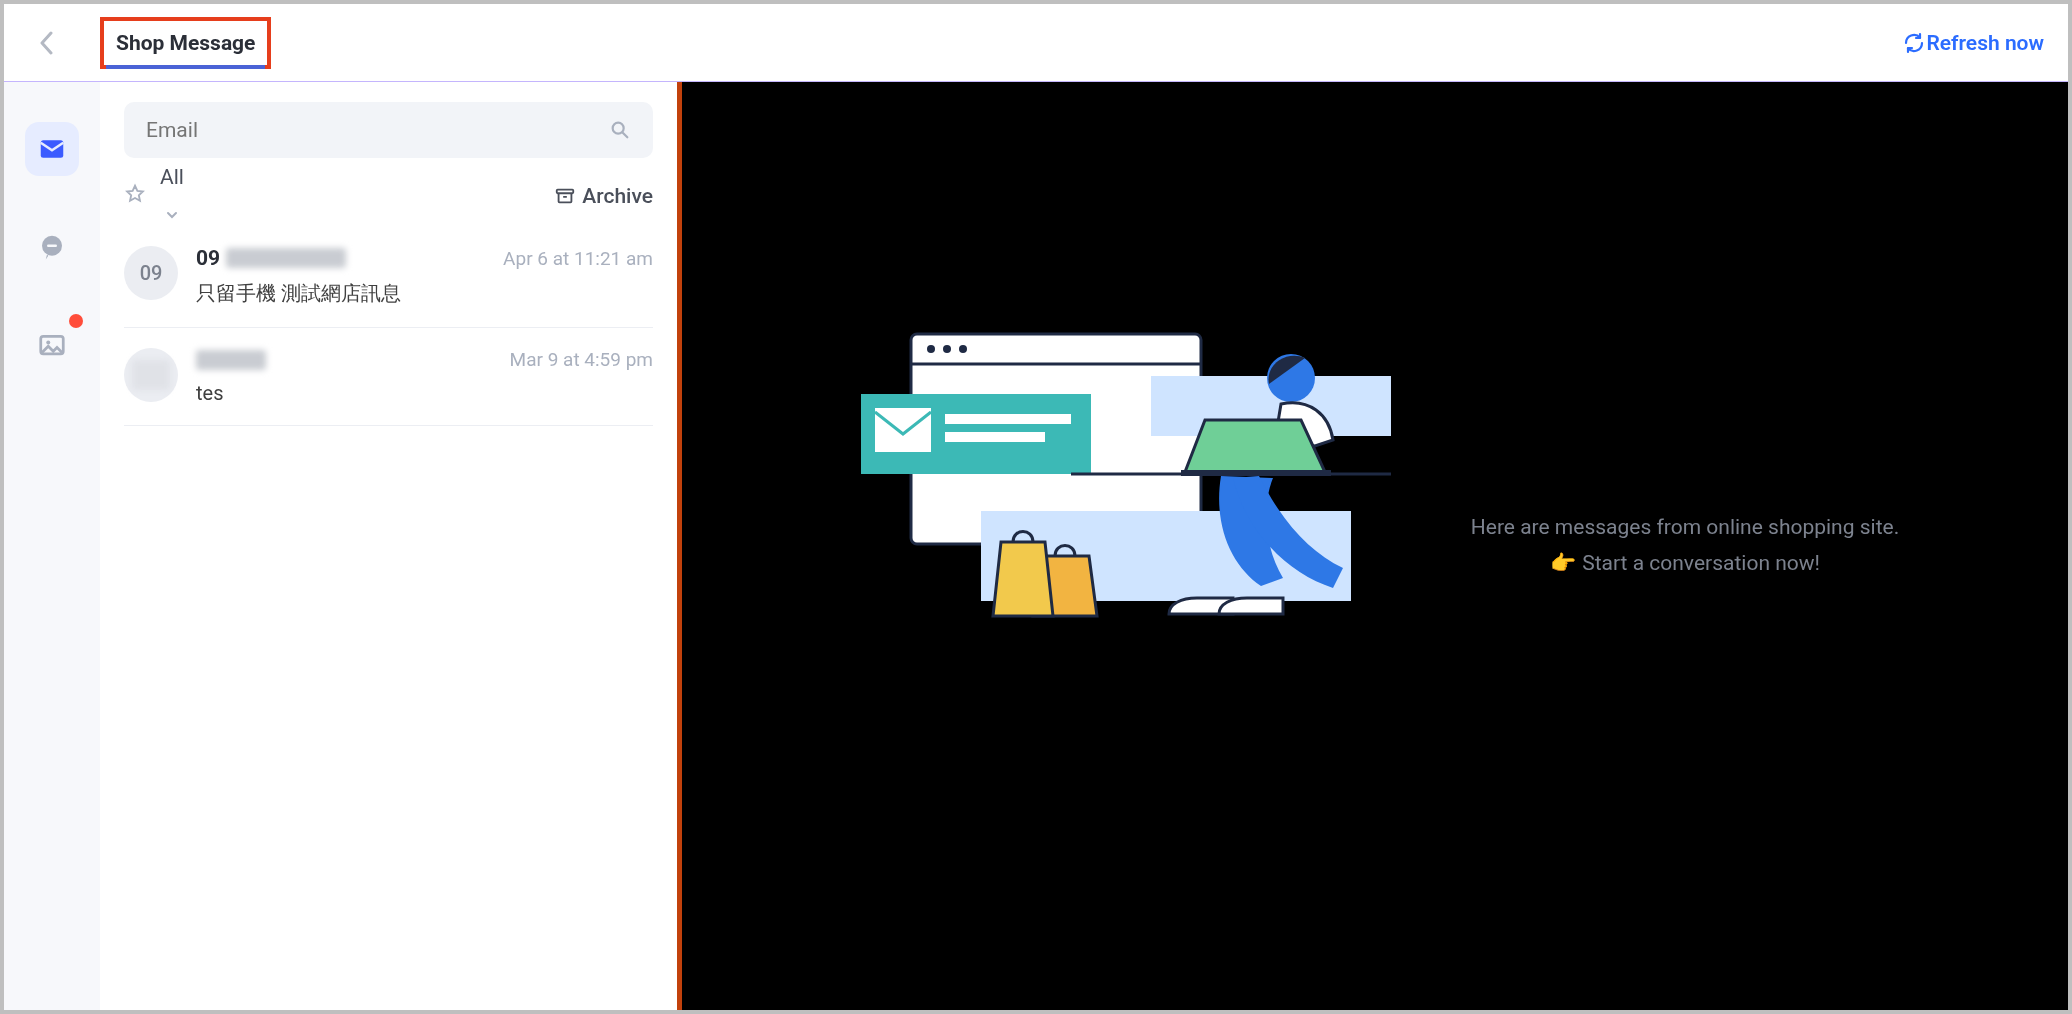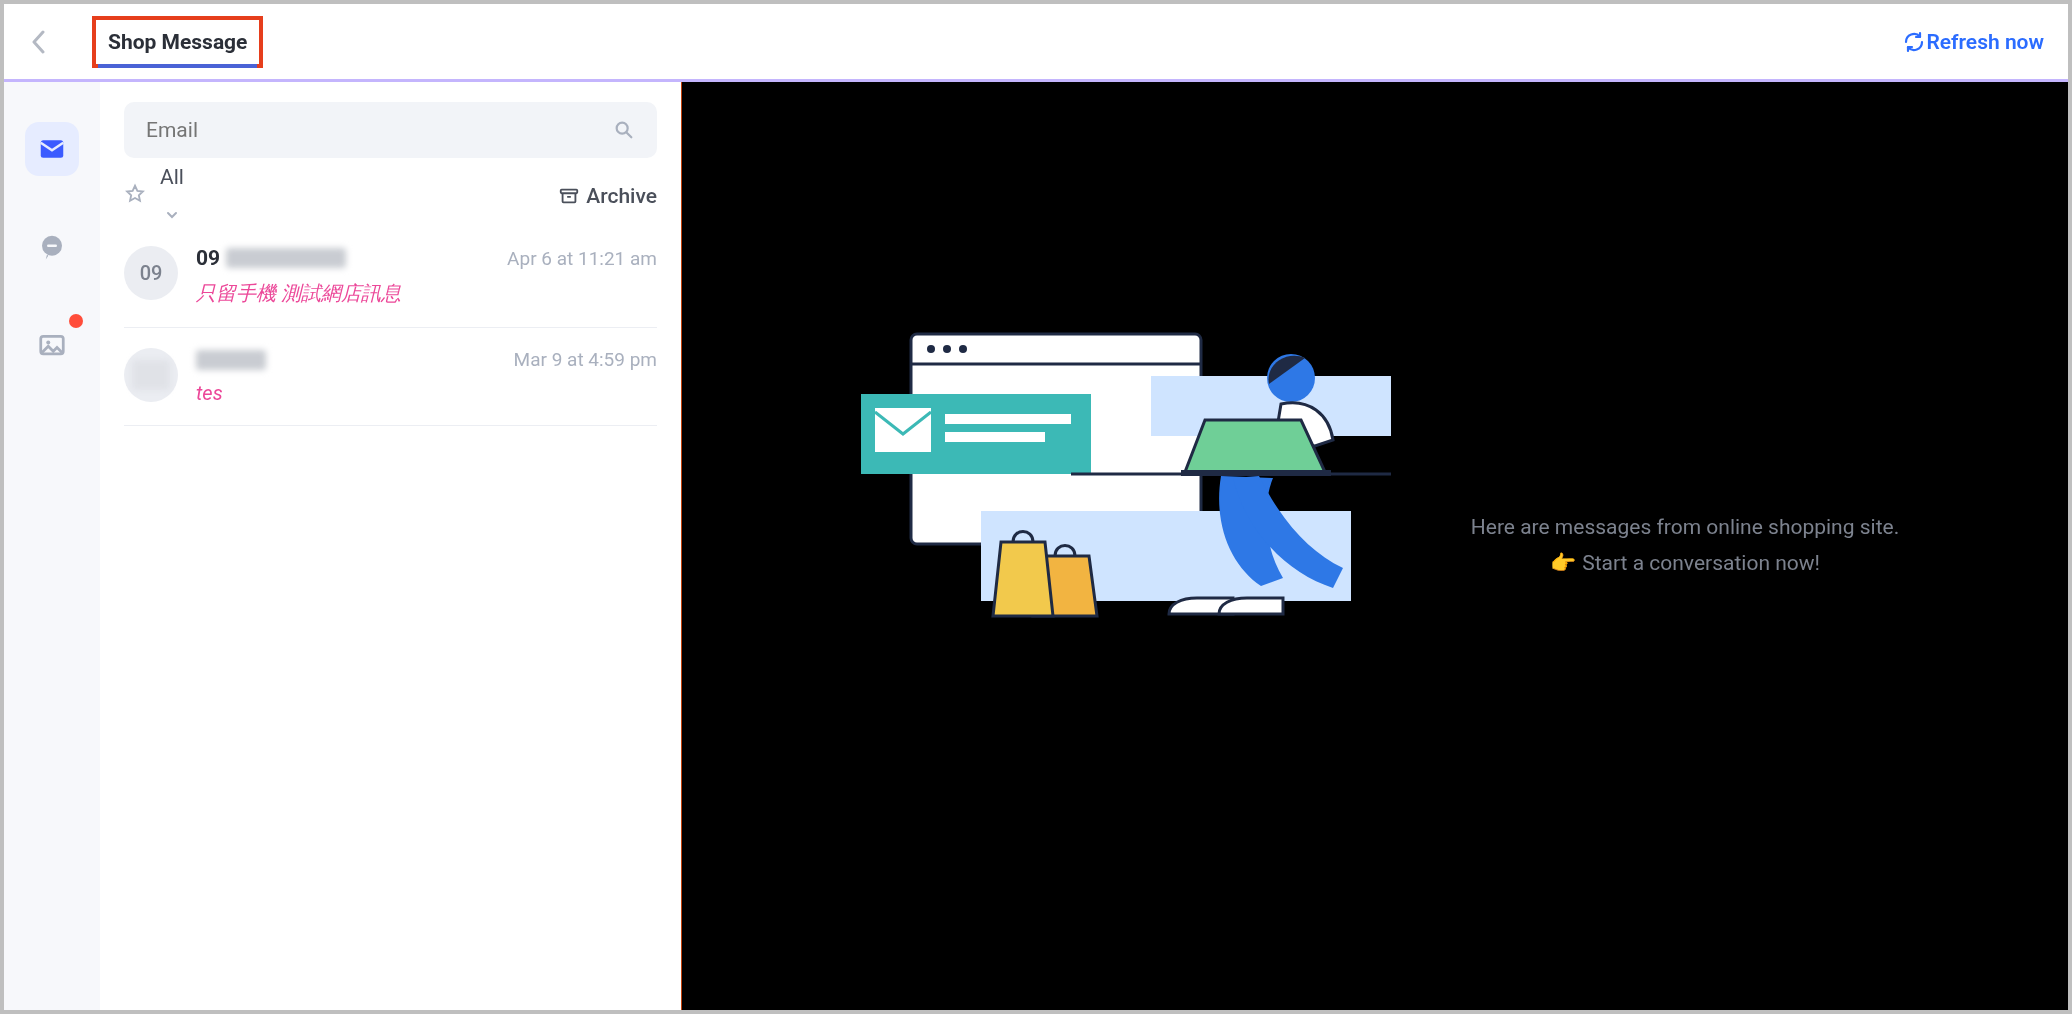--- a/index.html
+++ b/index.html
@@ -1,52 +1,52 @@
 <!DOCTYPE html>
 <html><head>
 <meta charset="utf-8">
 <style>
 * { margin:0; padding:0; box-sizing:border-box; font-family:-apple-system,BlinkMacSystemFont,"Segoe UI",Roboto,Arial,sans-serif; }
 body { width:2072px; height:1014px; border:4px solid #bfbfbf; background:#fff; position:relative; }
 
 
-.header { display:flex; align-items:center; height:78px; border-bottom:3px solid #c4b5fd; background:#fff; padding:0 24px 0 20px; }
+.header { display:flex; align-items:center; height:78px; border-bottom:1px solid #c4b5fd; background:#fff; padding:0 24px 0 28px; }
 .back-btn { width:28px; height:28px; display:flex; align-items:center; justify-content:center; color:#b4b9c3; margin-right:40px; }
 .tabs { display:flex; gap:30px; }
 .tab { position:relative; padding:10px 12px; font-size:21px; font-weight:700; color:#2b2f38; border:4px solid #e63e1c; }
 .tab.active::after { content:""; position:absolute; left:2px; right:2px; bottom:-4px; height:4px; background:#4a63d6; }
 .header-spacer { flex:1; }
 .refresh { display:flex; align-items:center; color:#2b6cff; font-size:21px; font-weight:600; }
 
 
 .rail { position:absolute; top:78px; left:0; width:96px; bottom:0; background:#f7f8fb; display:flex; flex-direction:column; align-items:center; padding-top:40px; gap:44px; }
 .rail-item { width:54px; height:54px; border-radius:14px; display:flex; align-items:center; justify-content:center; color:#a9b0be; position:relative; }
 .rail-item.active { background:#e6ecff; color:#3b5bff; }
 .rail-badge { position:absolute; top:-4px; right:-4px; width:14px; height:14px; border-radius:50%; background:#ff4d3a; }
 
 
-.list-panel { position:absolute; top:78px; left:96px; width:582px; bottom:0; border-right:1px solid #c2410c; background:#fff; padding:20px 24px 0 24px; }
+.list-panel { position:absolute; top:78px; left:96px; width:582px; bottom:0; border-right:5px solid #c2410c; background:#fff; padding:20px 24px 0 24px; }
 .search { display:flex; align-items:center; height:56px; background:#f2f4f8; border-radius:10px; padding:0 22px; color:#a9b0be; font-size:21px; }
 .search input { flex:1; border:none; background:transparent; font-size:21px; color:#4a4f5a; outline:none; }
 .list-bar { display:flex; align-items:center; height:60px; margin-top:8px; color:#4a4f5a; font-size:21px; }
 .list-bar .star { color:#a9b0be; margin-right:14px; }
 .list-bar .allwrap { display:flex; align-items:center; gap:14px;flex-direction:column; }
 .list-bar .allchev { color:#a9b0be; }
 .list-bar .spacer { flex:1; }
 .list-bar .archive { display:flex; align-items:center; gap:6px; color:#4a4f5a; font-weight:500; }
 .msg-item { display:flex; padding:20px 0; border-bottom:1px solid #eceef3; gap:18px; }
 .avatar { width:54px; height:54px; border-radius:50%; background:#ebedf2; display:flex; align-items:center; justify-content:center; color:#7c828e; font-size:20px; font-weight:500; flex-shrink:0; }
 .msg-body { flex:1; }
 .msg-top { display:flex; justify-content:space-between; align-items:center; }
 .msg-name { font-size:21px; font-weight:700; color:#2b2f38; display:flex; align-items:center; gap:6px; }
 .redact { height:20px; border-radius:3px; display:inline-block; }
 .redact.dark { background:#c9ccd2; filter:blur(3px); }
 .redact.light { background:#e0e2e7; filter:blur(3px); }
 .msg-time { font-size:19px; color:#a9b0be; }
-.msg-preview { margin-top:10px; font-size:20px; color:#ec4899;font-style:italic; }
+.msg-preview { margin-top:10px; font-size:20px; color:#404040; }
 .msg-name .redact { width:120px; }
 .avatar .redact { width:38px; height:30px; }
 
 
 .main { position:absolute; top:78px; left:678px; right:0; bottom:0; background:#000000; display:flex; flex-direction:row; align-items:center; justify-content:center; }
 .illus { width:620px; height:380px; margin-bottom:80px; position:relative; }
 .empty-text { color:#7c828e; font-size:21px; text-align:center; line-height:1.7; }
 .empty-text .emoji { margin-right:6px; }
 </style>
 </head>

